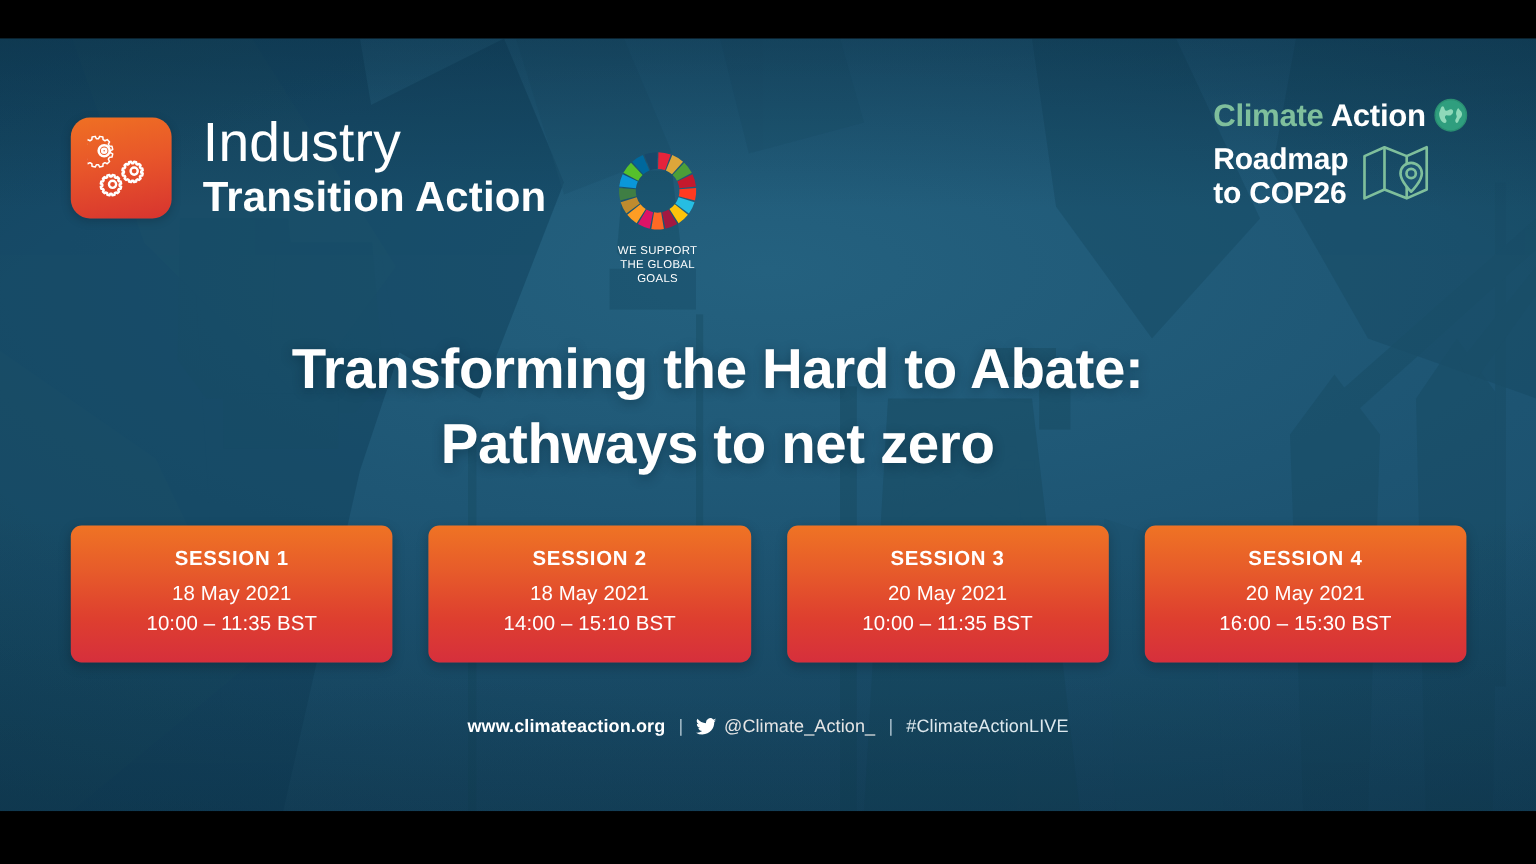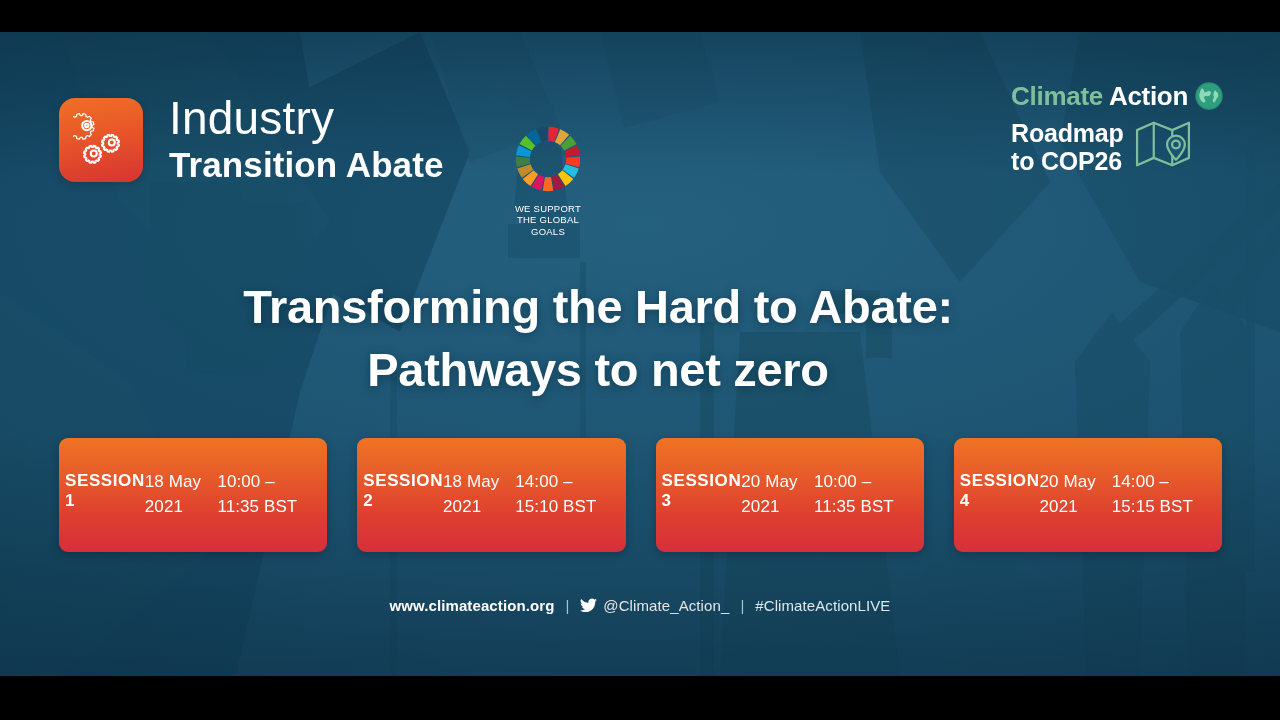--- a/index.html
+++ b/index.html
@@ -115,21 +115,21 @@
   #session-row {
     position:absolute; left:59px; top:406px;
     width:1163px;
     display:flex; gap:30px;
   }
   .session-card {
     flex:1 1 0;
     height:114px;
     border-radius:9px;
     background:linear-gradient(to bottom,#ef7324 0%,#e75c2a 32%,#de3f2f 68%,#d62f3c 100%);
-    display:flex; flex-direction:row;
+    display:flex; flex-direction:column;
     align-items:center; justify-content:center;
     color:#fff;
     box-shadow:0 3px 10px rgba(0,0,0,.22);
     padding:4px 6px 6px;
   }
   .session-title {
     font-size:17px; font-weight:700; letter-spacing:.6px;
     margin-bottom:6px;
   }
   .session-date, .session-time {
@@ -233,21 +233,21 @@
             </g>
 
             <g transform="translate(12,32) scale(0.40)">
               <path d="M20.2 7.6l1.6-3.2 4.4 1.0 0.3 3.6 2.6 1.5 3.2-1.6 3.2 3.2-1.7 3.2 1.5 2.6 3.6 0.3 1.0 4.4-3.2 1.6-0.0 3.0 3.2 1.6-1.0 4.4-3.6 0.3-1.5 2.6 1.7 3.2-3.2 3.2-3.2-1.6-2.6 1.5-0.3 3.6-4.4 1.0-1.6-3.2-3.0 0.0-1.6 3.2-4.4-1.0-0.3-3.6-2.6-1.5-3.2 1.6-3.2-3.2 1.7-3.2-1.5-2.6-3.6-0.3-1.0-4.4 3.2-1.6 0-3.0-3.2-1.6 1.0-4.4 3.6-0.3 1.5-2.6-1.7-3.2 3.2-3.2 3.2 1.6 2.6-1.5 0.3-3.6 4.4-1.0 1.6 3.2z" stroke-width="5"></path>
               <circle cx="22" cy="24" r="7.5" stroke-width="5"></circle>
             </g>
           </svg>
         </div>
         <div id="brand-words">
           <span id="brand-line1">Industry</span>
-          <span id="brand-line2">Transition Abate</span>
+          <span id="brand-line2">Transition Action</span>
         </div>
       </div>
 
       <div id="sdg-lockup">
         <svg width="70" height="70" viewBox="0 0 100 100">
           <g transform="translate(50,50)">
             <g id="sdgwheel">
                 <path d="M 0.9633513146344244 -45.98991143984289 A 46 46 0 0 1 15.715173888271671 -43.232317884441315 L 8.882489589023118 -24.435657934684222 A 26 26 0 0 0 0.5445029169672834 -25.994297770345984 Z" fill="#e5243b"></path>
                 <path d="M 17.511770584385225 -42.53631261639707 A 46 46 0 0 1 30.271277776782043 -34.63596024020269 L 17.109852656442023 -19.576847092288478 A 26 26 0 0 0 9.897957286826431 -24.04226365274617 Z" fill="#dda63a"></path>
                 <path d="M 31.695128200644206 -33.33794907226191 A 46 46 0 0 1 40.739077862597284 -21.36182424104355 L 23.026435313641944 -12.074074571024616 A 26 26 0 0 0 17.914637678624985 -18.843188606061076 Z" fill="#4c9f38"></path>
@@ -319,21 +319,21 @@
         <div class="session-time">14:00 – 15:10 BST</div>
       </div>
       <div class="session-card">
         <div class="session-title">SESSION 3</div>
         <div class="session-date">20 May 2021</div>
         <div class="session-time">10:00 – 11:35 BST</div>
       </div>
       <div class="session-card">
         <div class="session-title">SESSION 4</div>
         <div class="session-date">20 May 2021</div>
-        <div class="session-time">14:00 – 15:15 BST</div>
+        <div class="session-time">16:00 – 15:30 BST</div>
       </div>
     </div>
 
     <div id="footer">
       <span id="footer-site">www.climateaction.org</span>
       <span class="footer-sep">|</span>
       <span id="footer-twitter-group">
         <svg width="17" height="15" viewBox="0 0 24 20" fill="#ffffff">
           <path d="M24 2.4c-.9.4-1.8.7-2.8.8 1-.6 1.8-1.6 2.2-2.7-1 .6-2 1-3.1 1.2A4.9 4.9 0 0 0 11.9 6 13.9 13.9 0 0 1 1.7.7 4.9 4.9 0 0 0 3.2 7.3 4.8 4.8 0 0 1 1 6.7v.1c0 2.4 1.7 4.3 3.9 4.8a5 5 0 0 1-2.2.1 4.9 4.9 0 0 0 4.6 3.4A9.9 9.9 0 0 1 0 17.1a13.9 13.9 0 0 0 7.5 2.2c9.1 0 14-7.5 14-14v-.7c1-.7 1.8-1.6 2.5-2.6z"></path>
         </svg>

